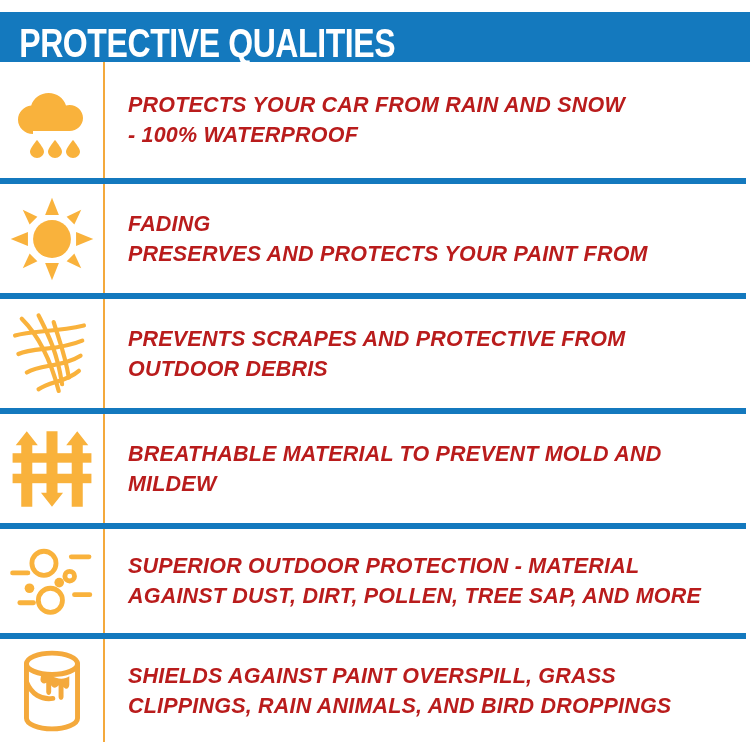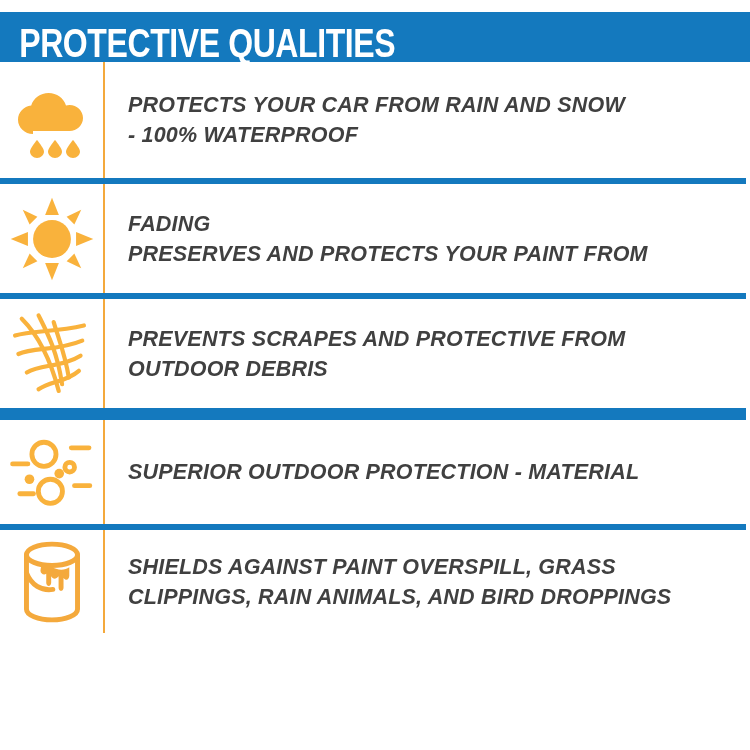--- a/index.html
+++ b/index.html
@@ -78,21 +78,21 @@
     align-self: stretch;
   }
   .text-cell {
     flex: 1;
     padding-left: 23px;
     padding-right: 10px;
     box-sizing: border-box;
   }
   .text-cell p {
     margin: 0;
-    color: #404040;
+    color: #b91c1c;
     font-family: "Liberation Sans", sans-serif;
     font-weight: bold;
     font-style: italic;
     font-size: 21.5px;
     line-height: 30px;
     letter-spacing: 0.2px;
   }
 
   svg { display: block; }
 </style>
@@ -163,20 +163,42 @@
         </svg>
       </div>
       <div class="vdivider"></div>
       <div class="text-cell">
         <p>PREVENTS SCRAPES AND PROTECTIVE FROM</p>
         <p>OUTDOOR DEBRIS</p>
       </div>
     </div>
     <div class="row-sep"></div>
 
+    <div class="row" style="height:109px">
+      <div class="icon-cell">
+        <svg width="80" height="82" viewBox="0 0 100 104">
+          <g fill="#F9B23C">
+
+            <path d="M18 4 L32 22 L25 22 L25 100 L11 100 L11 22 L4 22 Z"></path>
+
+            <path d="M50 100 L64 82 L57 82 L57 4 L43 4 L43 82 L36 82 Z"></path>
+
+            <path d="M82 4 L96 22 L89 22 L89 100 L75 100 L75 22 L68 22 Z"></path>
+
+            <rect x="0" y="32" width="100" height="12"></rect>
+            <rect x="0" y="58" width="100" height="12"></rect>
+          </g>
+        </svg>
+      </div>
+      <div class="vdivider"></div>
+      <div class="text-cell">
+        <p>BREATHABLE MATERIAL TO PREVENT MOLD AND</p>
+        <p>MILDEW</p>
+      </div>
+    </div>
     <div class="row-sep"></div>
 
     <div class="row" style="height:104px">
       <div class="icon-cell">
         <svg width="88" height="74" viewBox="0 0 108 92">
           <g fill="none" stroke="#F9B23C" stroke-width="6" stroke-linecap="round">
             <circle cx="44" cy="24" r="15"></circle>
             <circle cx="52" cy="70" r="15"></circle>
             <circle cx="76" cy="40" r="6"></circle>
             <line x1="5" y1="36" x2="24" y2="36"></line>
@@ -184,20 +206,21 @@
             <line x1="14" y1="73" x2="31" y2="73"></line>
             <line x1="82" y1="63" x2="101" y2="63"></line>
           </g>
           <circle cx="63" cy="48" r="6" fill="#F9B23C"></circle>
           <circle cx="26" cy="55" r="6" fill="#F9B23C"></circle>
         </svg>
       </div>
       <div class="vdivider"></div>
       <div class="text-cell">
         <p>SUPERIOR OUTDOOR PROTECTION - MATERIAL</p>
+        <p>AGAINST DUST, DIRT, POLLEN, TREE SAP, AND MORE</p>
       </div>
     </div>
     <div class="row-sep"></div>
 
     <div class="row" style="height:103px">
       <div class="icon-cell">
         <svg width="78" height="84" viewBox="0 0 94 102">
           <g fill="none" stroke="#F4A93C" stroke-width="6" stroke-linejoin="round" stroke-linecap="round">
 
             <path d="M16 18 L16 84 C16 91 30 97 47 97 C64 97 78 91 78 84 L78 18"></path>

